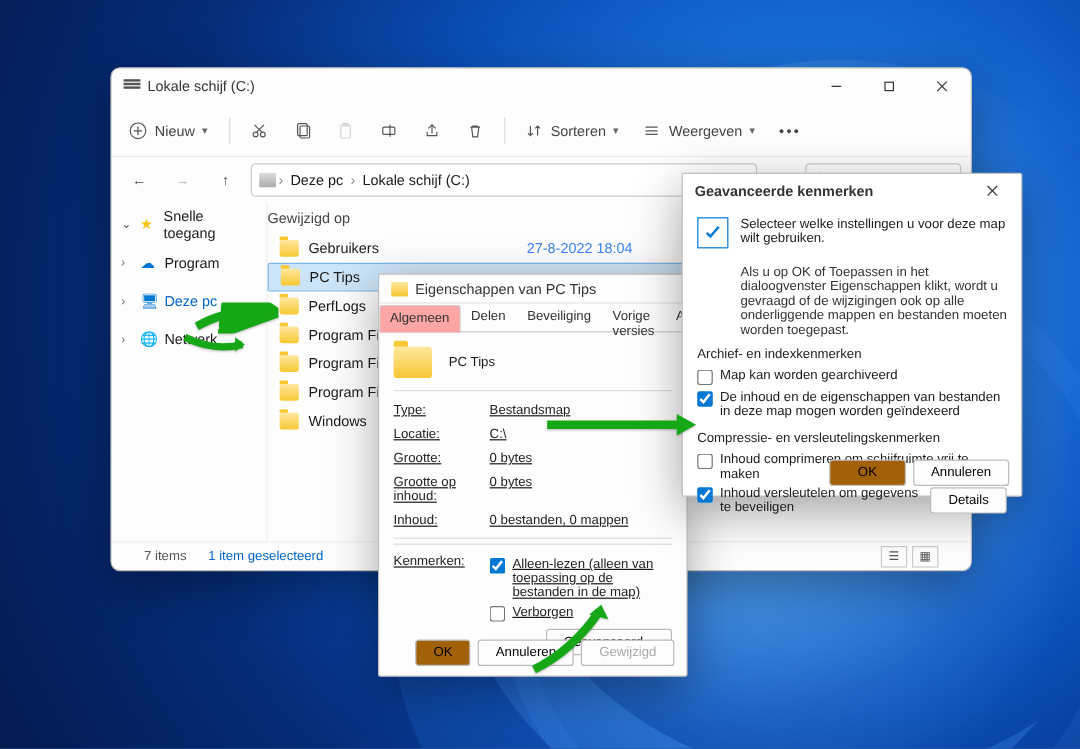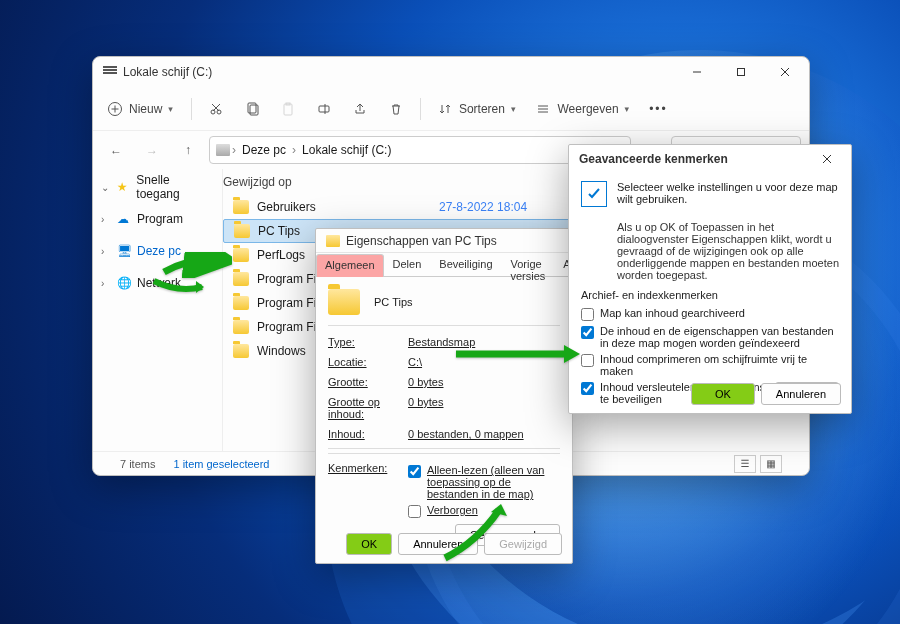--- a/index.html
+++ b/index.html
@@ -71,21 +71,21 @@
   .props-row { display:flex; padding:4px 0;text-decoration:underline; }
   .props-label { width:80px; color:#222; }
   .props-val { flex:1; color:#222; }
   .props-icon-row { display:flex; align-items:center; gap:14px; padding:4px 0 10px; border-bottom:1px solid #ddd; margin-bottom:6px; }
   .big-folder { width:32px; height:26px; background:linear-gradient(#ffe79e,#f6c833); border-radius:3px; position:relative; }
   .big-folder::before { content:""; position:absolute; top:-5px; left:0; width:12px; height:5px; background:#f6c833; border-radius:2px 2px 0 0; }
   .hr { border:none; border-top:1px solid #ddd; margin:4px 0; }
   .chk { display:flex; align-items:flex-start; gap:6px; font-size:11px; padding:2px 0; }
   .chk input { margin:1px 0 0 0; accent-color:#0078d4; }
   .btn { height:22px; padding:0 14px; font-size:11px; background:#fdfdfd; border:1px solid #bbb; border-radius:3px; display:inline-flex; align-items:center; }
-  .btn.primary { background:#84cc16; }
+  .btn.primary { background:#a16207; }
   .btn.disabled { color:#aaa; }
   .props-footer { position:absolute; bottom:8px; right:10px; display:flex; gap:6px; }
   .adv-btn-wrap { text-align:right; padding-top:4px; }
 
   
   .advanced { left:568px; top:144px; width:284px; height:270px; border-radius:2px; background:#fff; }
   .advanced .titlebar { height:28px;font-weight:bold; }
   .adv-body { padding:8px 12px; font-size:11px; }
   .info-row { display:flex; gap:10px; align-items:flex-start; }
   .info-ico { width:26px; height:26px; border:1px solid #0078d4; display:flex; align-items:center; justify-content:center; flex-shrink:0; }
@@ -405,26 +405,27 @@
           </svg>
         </div>
       <div>
         <div style="margin-bottom:16px">Selecteer welke instellingen u voor deze map wilt gebruiken.</div>
         <div style="color:#333">Als u op OK of Toepassen in het dialoogvenster Eigenschappen klikt, wordt u gevraagd of de wijzigingen ook op alle onderliggende mappen en bestanden moeten worden toegepast.</div>
       </div>
     </div>
     <div class="section-title">Archief- en indexkenmerken</div>
     <label class="chk">
         <input type="checkbox" style="">
-        <span>Map kan inhoud gearchiveerd</span>
+        <span>Map kan worden gearchiveerd</span>
       </label>
     <label class="chk">
         <input type="checkbox" checked="" style="">
         <span>De inhoud en de eigenschappen van bestanden in deze map mogen worden geïndexeerd</span>
       </label>
+    <div class="section-title">Compressie- en versleutelingskenmerken</div>
     <label class="chk">
         <input type="checkbox" style="">
         <span>Inhoud comprimeren om schijfruimte vrij te maken</span>
       </label>
     <div style="display:flex;align-items:center;gap:6px">
       <label class="chk" style="flex:1">
           <input type="checkbox" checked="" style="">
           <span>Inhoud versleutelen om gegevens te beveiligen</span>
         </label>
       <button class="btn">

